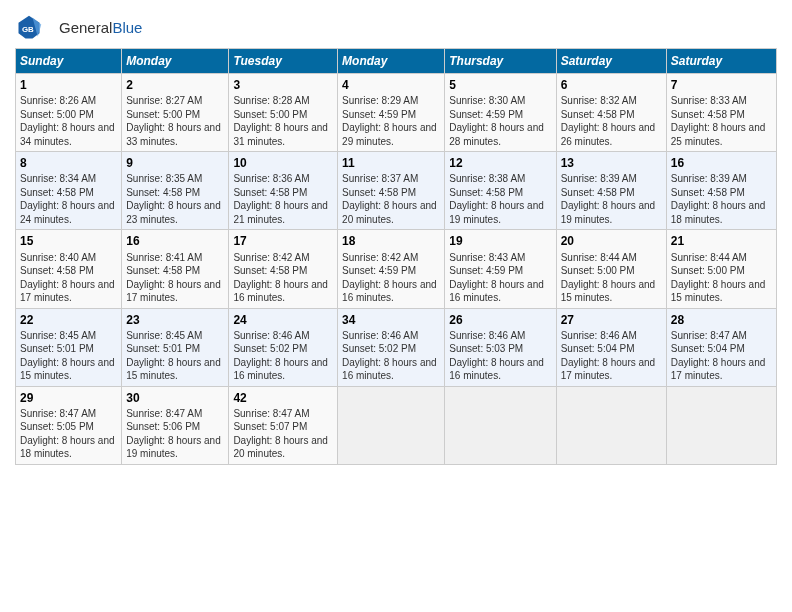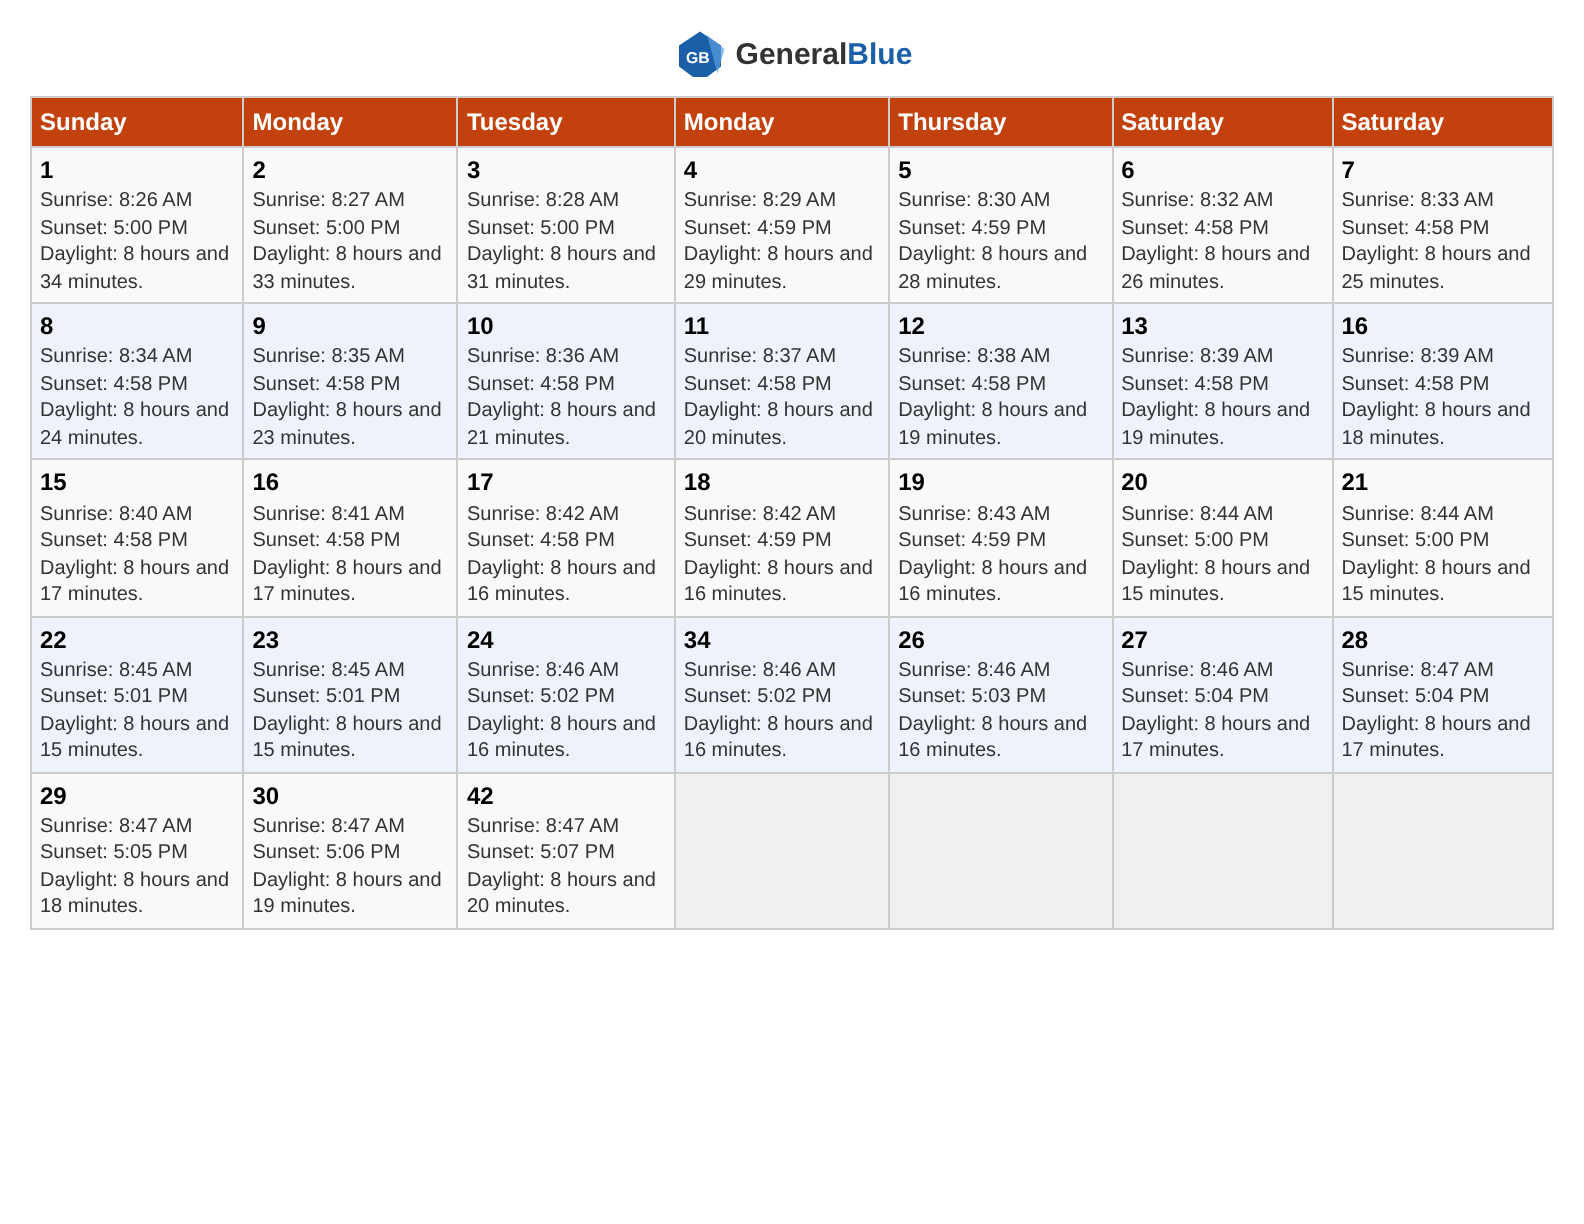--- a/index.html
+++ b/index.html
@@ -9,21 +9,21 @@
       width: 792px;
       height: 612px;
       overflow: hidden;
     }
     .container {
       width: 792px;
       padding: 10px 15px 8px 15px;
     }
     .header-row {
       display: flex;
-      justify-content: center;
+      justify-content: flex-start;
       align-items: flex-start;
       margin-bottom: 6px;
     }
     .logo {
       display: flex;
       align-items: center;
       margin-top: 4px;
     }
     .logo-icon {
       width: 28px;
@@ -41,22 +41,23 @@
     .location {
       font-size: 14px;
       color: #555;
     }
     table {
       width: 100%;
       border-collapse: collapse;
       font-size: 10.5px;
     }
     thead tr {
-      background-color: #c2410c;
+      background-color: #0369a1;
       color: #fff;
+      font-style: italic;
     }
     thead th {
       padding: 5px 4px;
       text-align: left;
       font-weight: bold;
       font-size: 12px;
       border: 1px solid #ccc;
     }
     tbody tr {
       border: 1px solid #ccc;
@@ -92,21 +93,21 @@
 
 <div class="container">
   <div class="header-row">
     <div class="logo">
       <svg class="logo-icon" viewBox="0 0 32 32">
         <polygon points="16,2 28,10 28,22 20,28 12,28 4,22 4,10" fill="#1a5fa8"></polygon>
         <polygon points="20,4 30,12 26,26" fill="#5ba0e0" opacity="0.7"></polygon>
         <text x="8" y="20" font-size="9" fill="white" font-weight="bold">GB</text>
       </svg>
       <div>
-        <div style="font-size:15px;font-weight:bold;color:#333;line-height:1.1;">General<span style="color:#1a5fa8;">Blue</span></div>
+        <div style="font-size:15px;font-weight:normal;color:#333;line-height:1.1;margin-left:12px;">General<span style="color:#1a5fa8;">Blue</span></div>
       </div>
     </div>
     <div class="title-block">
       <div class="month-title"></div>
       <div class="location"></div>
     </div>
   </div>
 
   <table>
     <thead>

